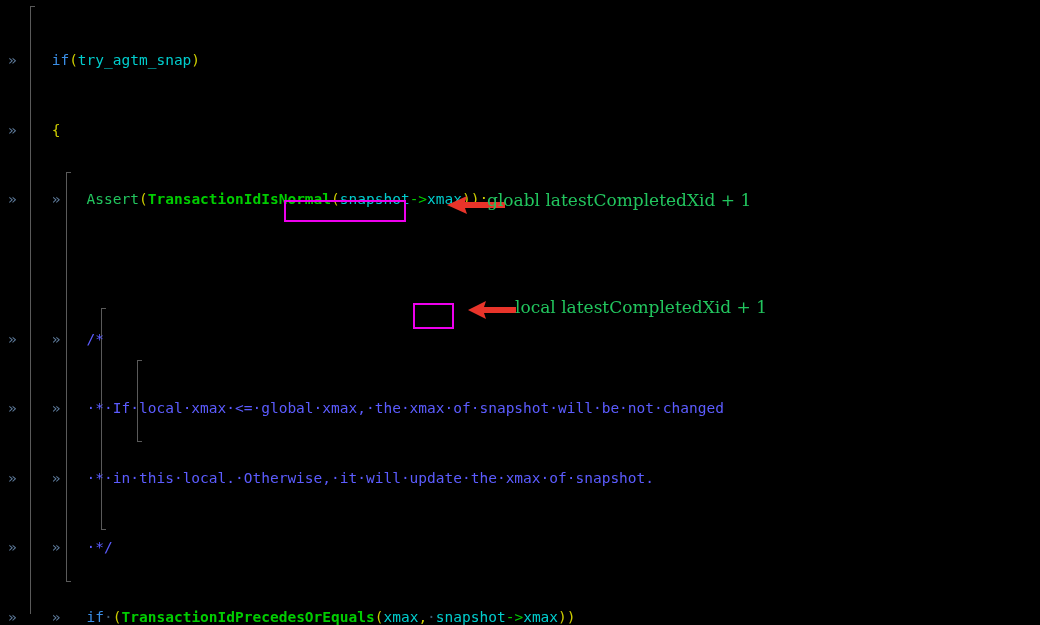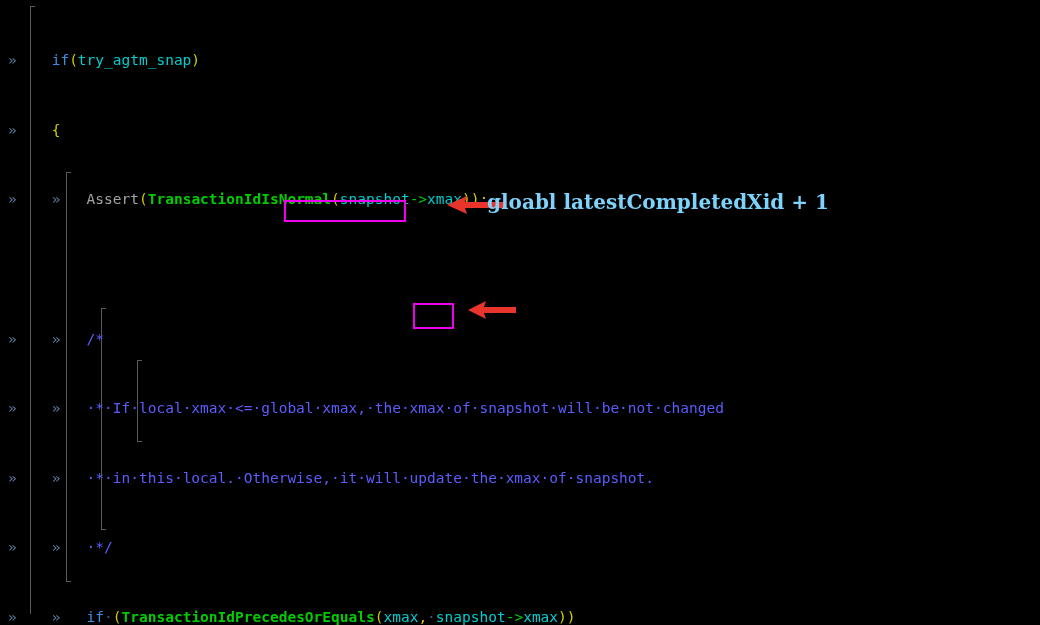--- a/index.html
+++ b/index.html
@@ -29,21 +29,21 @@
     padding-left:8px;
   }
   
   .tab      { color:#5f7d9e; }          
   .spc      { color:#3f5a72; }          
   .kw       { color:#3a8ee6; }          
   .fn       { color:#00cd00;font-weight:bold; }          
   .ident    { color:#00cdcd; }          
   .punc     { color:#cdcd00; }          
   .cmt      { color:#5c5cff; }          
-  .err      { color:#a3a3a3; }
+  .err      { color:#22c55e; }
   .op       { color:#00cd00; }
 
   
   .guide{
     position:absolute;
     width:1px;
     background:#5a5a5a;
   }
   .guide .cap{
     position:absolute;top:0;left:0;
@@ -58,25 +58,24 @@
   .hl-box{
     position:absolute;
     border:2px solid #ee00ee;
     box-sizing:border-box;
     pointer-events:none;
   }
 
   
   .anno{
     position:absolute;
-    color:#7dd3fc;
+    color:#22c55e;
     font-family:"DejaVu Serif","Liberation Serif",serif;
-    font-size:20px;
+    font-size:17px;
     white-space:nowrap;
-    font-weight:bold;
   }
   .arrow{
     position:absolute;
     pointer-events:none;
   }
 </style>
 </head>
 <body>
 
 <div id="editor">
@@ -182,14 +181,15 @@
   <svg class="arrow" style="left:445px;top:192px;" width="62" height="26" viewBox="0 0 62 26">
     <path d="M2,13 L22,4 L20,10 L60,10 L60,16 L20,16 L22,22 Z" fill="#e8342a"></path>
   </svg>
 
   <svg class="arrow" style="left:466px;top:298px;" width="52" height="24" viewBox="0 0 52 24">
     <path d="M2,12 L20,3 L18,9 L50,9 L50,15 L18,15 L20,21 Z" fill="#e8342a"></path>
   </svg>
 
   <div class="anno" style="left:487px;top:190px;">gloabl latestCompletedXid + 1</div>
 
+  <div class="anno" style="left:515px;top:297px;">local latestCompletedXid + 1</div>
 
 </div>
 
 </body></html>

